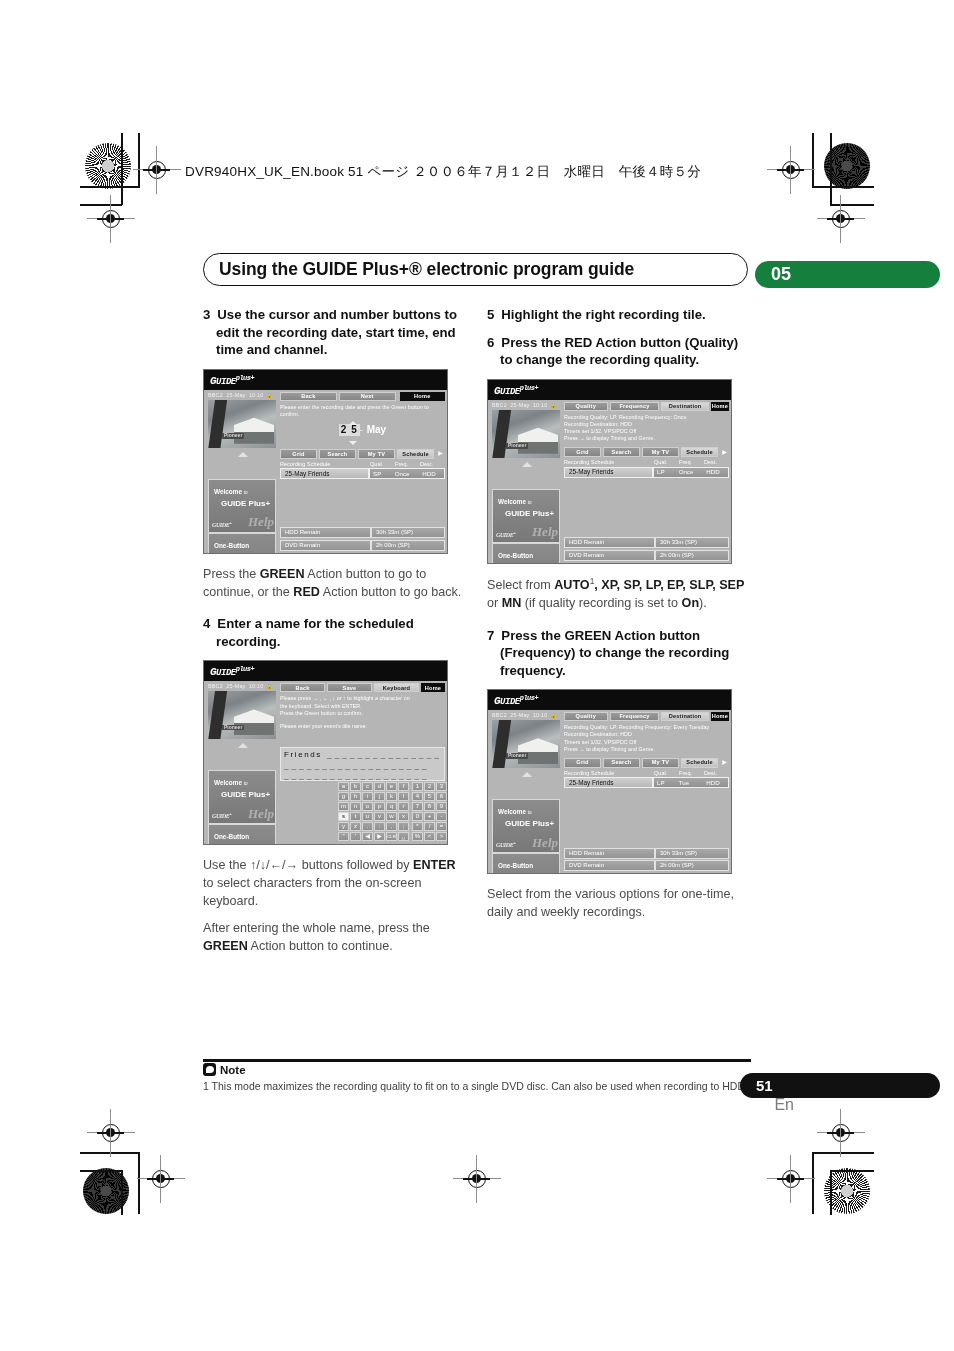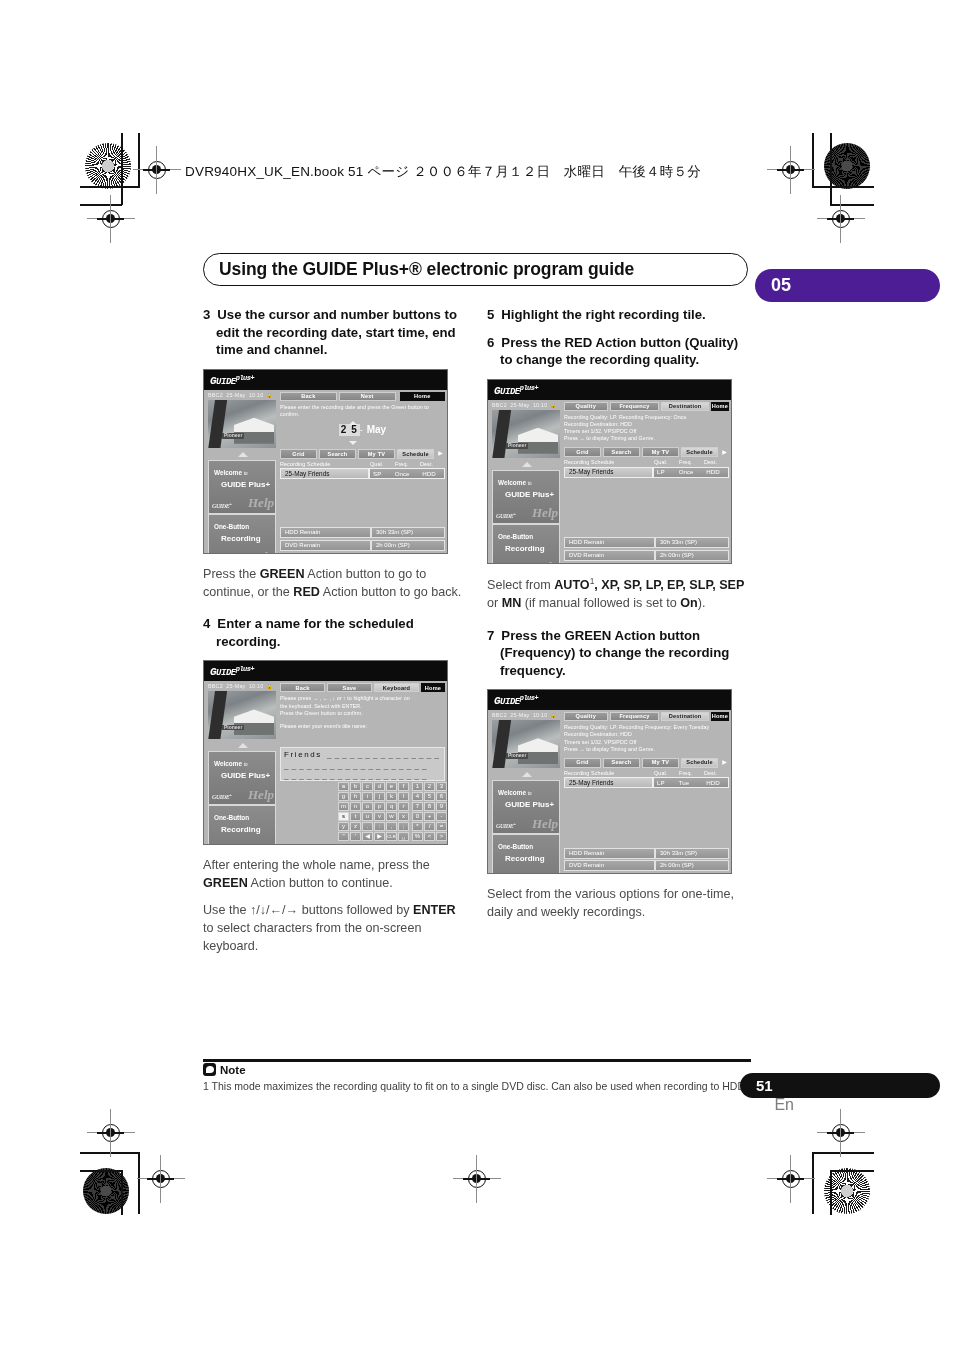--- a/index.html
+++ b/index.html
@@ -65,22 +65,22 @@
   }
 
   .chapbar { position: absolute; left: 203px; top: 253px; width: 737px; height: 33px; text-align: right; }
   .chaptitle {
     position: absolute; left: 0; top: 0; width: 545px; height: 33px;
     border: 1.6px solid #111; border-radius: 17px; background: #fff;
     display: flex; align-items: center; padding-left: 15px;
     font-size: 17.5px; font-weight: bold; color: #111; letter-spacing: -.1px;
   }
   .chapnum {
-    position: absolute; right: 0; top: 16px; width: 185px; height: 33px;
-    background: #4c1d95; border-radius: 17px; color: #fff;
+    position: absolute; right: 0; top: 8px; width: 185px; height: 27px;
+    background: #15803d; border-radius: 17px; color: #fff;
     display: flex; align-items: center; padding-left: 16px;
     font-size: 18px; font-weight: bold;
   }
 
   
   .col { position: absolute; width: 262px; }
   .col.left  { left: 203px; top: 306px; }
   .col.right { left: 487px; top: 306px; }
 
   h3.step {
@@ -151,21 +151,21 @@
   }
   .tri-down {
     position: absolute; left: 34px; bottom: 1px;
     width: 0; height: 0; border-left: 5px solid transparent;
     border-right: 5px solid transparent; border-top: 5px solid #ffffff;
   }
 
   .tile {
     position: absolute; left: 4px; width: 68px; height: 54px;
     background: linear-gradient(#8c8c8c, #787878);
-    border: 1px solid #d8d8d8; overflow: hidden;
+    border: 1px solid #d8d8d8; overflow: hidden; margin-top: 19px;
   }
   .tile.welcome { top: 90px; }
   .tile.onebtn  { top: 144px; }
   .tile .l1 { position: absolute; left: 5px; top: 8px; font-size: 6.4px; font-weight: bold; color: #fff; }
   .tile .l1 .sm { font-size: 4.6px; font-weight: normal; }
   .tile .l2 { position: absolute; left: 12px; top: 19px; font-size: 8px; font-weight: bold; color: #fff; }
   .tile .ghost {
     position: absolute; right: 1px; bottom: 2px; font-size: 13px;
     font-family: "Liberation Serif", serif; font-style: italic;
     color: rgba(255,255,255,.40); font-weight: bold;
@@ -590,22 +590,22 @@
             <div class="key">/</div>
             <div class="key">=</div>
             <div class="key">%</div>
             <div class="key">&lt;</div>
             <div class="key">&gt;</div>
           </div>
         </div>
       </div>
     </div>
 
+    <p class="body"><span>Use the ↑/↓/←/→ buttons followed by </span><b>ENTER</b><span> to select characters from the on-screen keyboard.</span></p>
     <p class="body"><span>After entering the whole name, press the </span><b>GREEN</b><span> Action button to continue.</span></p>
-    <p class="body"><span>Use the ↑/↓/←/→ buttons followed by </span><b>ENTER</b><span> to select characters from the on-screen keyboard.</span></p>
   </div>
 
   <div class="col right">
 
     <h3 class="step">
       <span class="n">5</span><span>Highlight the right recording tile.</span>
     </h3>
     <h3 class="step">
       <span class="n">6</span><span>Press the RED Action button (Quality) to change the recording quality.</span>
     </h3>
@@ -684,21 +684,21 @@
             <div class="rv">30h 33m (SP)</div>
           </div>
           <div class="remrow">
             <div class="rl">DVD Remain</div>
             <div class="rv">2h 00m (SP)</div>
           </div>
         </div>
       </div>
     </div>
 
-    <p class="body"><span>Select from </span><b>AUTO</b><sup>1</sup><b>, XP, SP, LP, EP, SLP, SEP</b><span> or </span><b>MN</b><span> (if manual followed is set to </span><b>On</b><span>).</span></p>
+    <p class="body"><span>Select from </span><b>AUTO</b><sup>1</sup><b>, XP, SP, LP, EP, SLP, SEP</b><span> or </span><b>MN</b><span> (if quality recording is set to </span><b>On</b><span>).</span></p>
 
     <h3 class="step" style="margin-top:14px">
       <span class="n">7</span><span>Press the GREEN Action button (Frequency) to change the recording frequency.</span>
     </h3>
 
     <div class="shot">
       <div class="topbar">
         <div class="logo"><span class="g">G</span>UIDE<span class="pp">plus+</span></div>
       </div>
       <div class="chrow">

